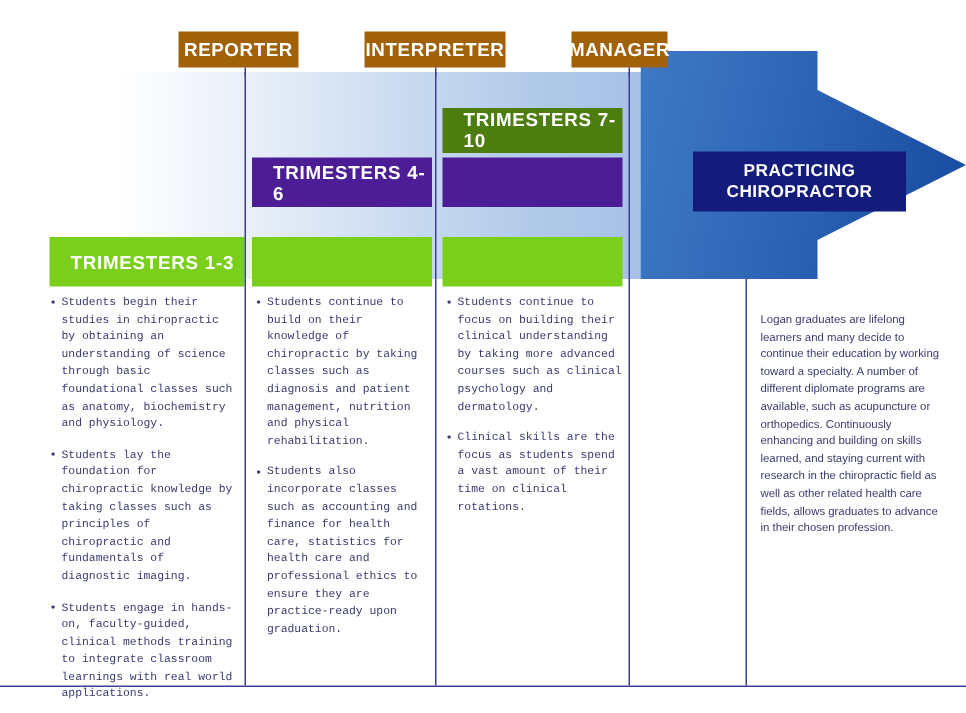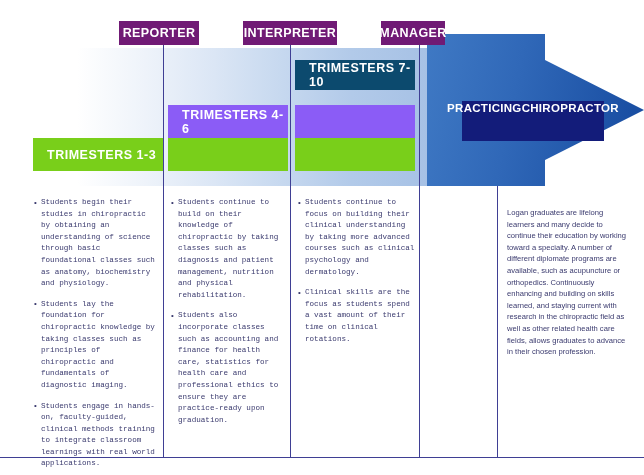--- a/index.html
+++ b/index.html
@@ -29,21 +29,21 @@
   .arrow {
     position: absolute;
     left: 427px; top: 34px;
     width: 217px; height: 152px;
   }
   .arrow svg { display:block; }
 
   
   .role-box {
     position: absolute;
-    background: #701a75;
+    background: #a16207;
     color: #ffffff;
     font-weight: bold;
     font-size: 12.5px;
     letter-spacing: 0.4px;
     display: flex;
     align-items: center;
     justify-content: center;
     height: 24px;
     top: 21px;
   }
@@ -65,47 +65,48 @@
     position: absolute;
     left: 462px; top: 101px;
     width: 142px; height: 40px;
     background: #131c7a;
     color: #ffffff;
     font-weight: bold;
     font-size: 11.5px;
     line-height: 14px;
     letter-spacing: 0.3px;
     display: flex;
-    flex-direction: row;
+    flex-direction: column;
+    align-items: center;
     justify-content: center;
     text-align: center;
   }
 
   
   .bar {
     position: absolute;
     display: flex;
     align-items: center;
     color: #ffffff;
     font-weight: bold;
     font-size: 12.5px;
     letter-spacing: 0.5px;
     padding-left: 14px;
     height: 30px;
   }
   .bar.blank { padding-left: 0; }
 
   .c-green  { background: #7ed321; background: #79cf1a; }
-  .c-orange { background: #8b5cf6; }
-  .c-gold   { background: #0c4a6e; }
+  .c-orange { background: #4c1d95; }
+  .c-gold   { background: #4d7c0f; margin-top: 12px; }
 
   
   .row-gold   { top: 60px;  height: 30px; }
   .row-orange { top: 105px; height: 33px; }
-  .row-green  { top: 138px; height: 33px; }
+  .row-green  { top: 158px; height: 33px; }
 
   
   .col1 { left: 33px;  width: 130px; }
   .col2 { left: 168px; width: 120px; }
   .col3 { left: 295px; width: 120px; }
 
   
   .vline {
     position: absolute;
     top: 48px; width: 1px; height: 409px;

